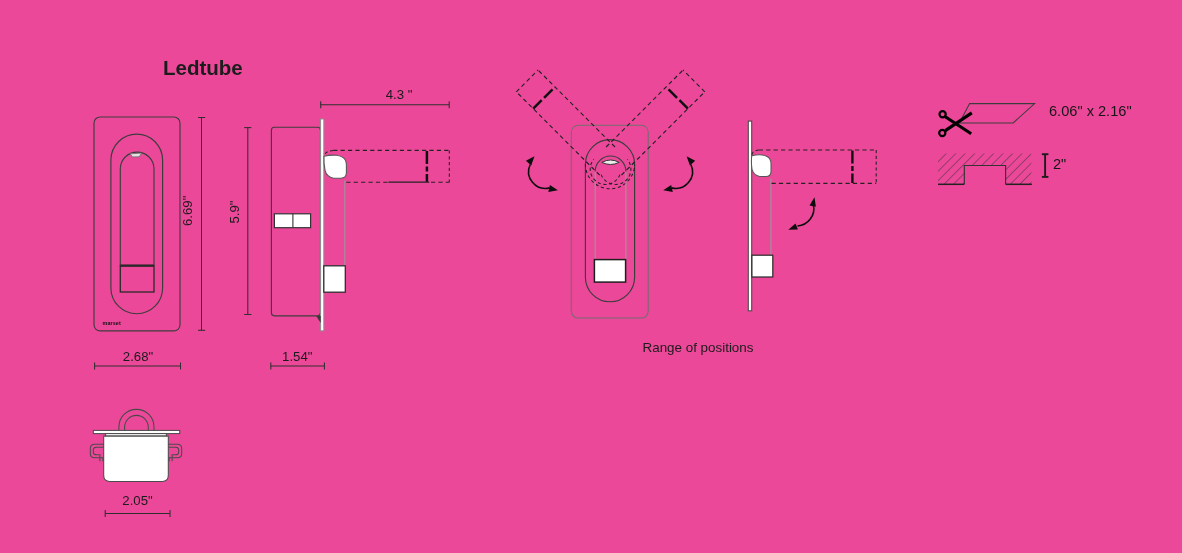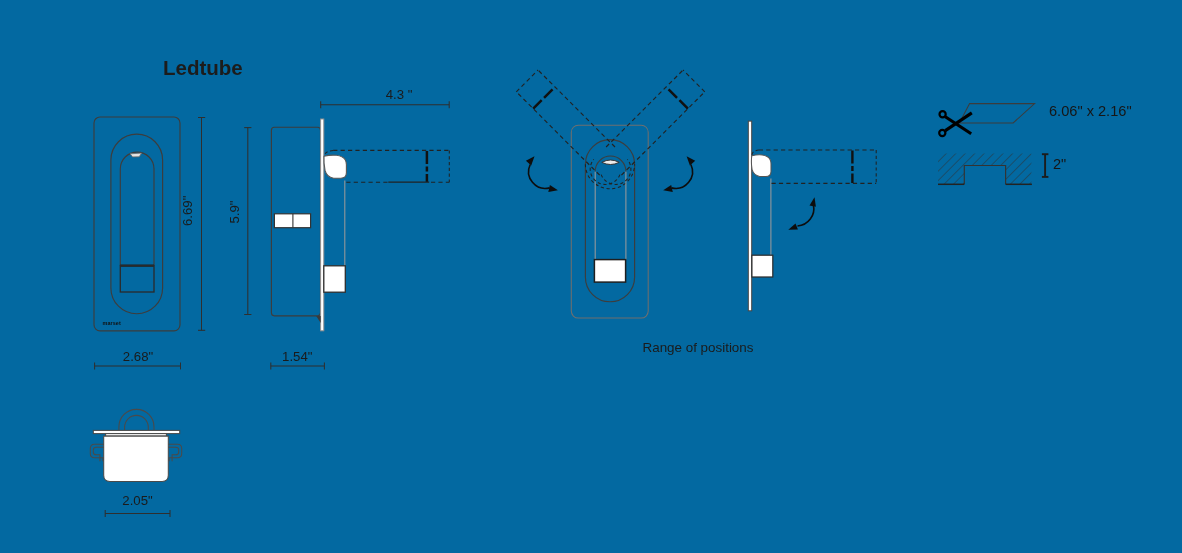--- a/index.html
+++ b/index.html
@@ -1,16 +1,16 @@
 <!DOCTYPE html>
 <html><head>
 <meta charset="utf-8">
 <style>
   html,body{margin:0;padding:0;background:#ffffff;}
-  #canvas{position:relative;width:1182px;height:553px;background:#0369a1;overflow:hidden;
+  #canvas{position:relative;width:1182px;height:553px;background:#ec4899;overflow:hidden;
           font-family:"Liberation Sans", sans-serif;text-decoration:underline;}
   #drawing{position:absolute;left:0;top:0;}
   .title-text{font-family:"Liberation Sans", sans-serif;font-weight:bold;font-size:20.5px;fill:#1c1c1c;}
   .dim-text{font-family:"Liberation Sans", sans-serif;font-size:13.2px;fill:#1b1b1b;}
   .big-text{font-family:"Liberation Sans", sans-serif;font-size:14.6px;fill:#161616;}
   .caption-text{font-family:"Liberation Sans", sans-serif;font-size:13.4px;fill:#1b1b1b;}
   .logo-text{font-family:"Liberation Sans", sans-serif;font-weight:bold;font-size:5.4px;fill:#111;letter-spacing:.1px;}
   .ink{stroke:#3d3d3d;fill:none;stroke-width:1.15;}
   .ink-dk{stroke:#2a2a2a;fill:none;stroke-width:1.3;}
   .ink-md{stroke:#6f6f6f;fill:none;stroke-width:1.05;}

